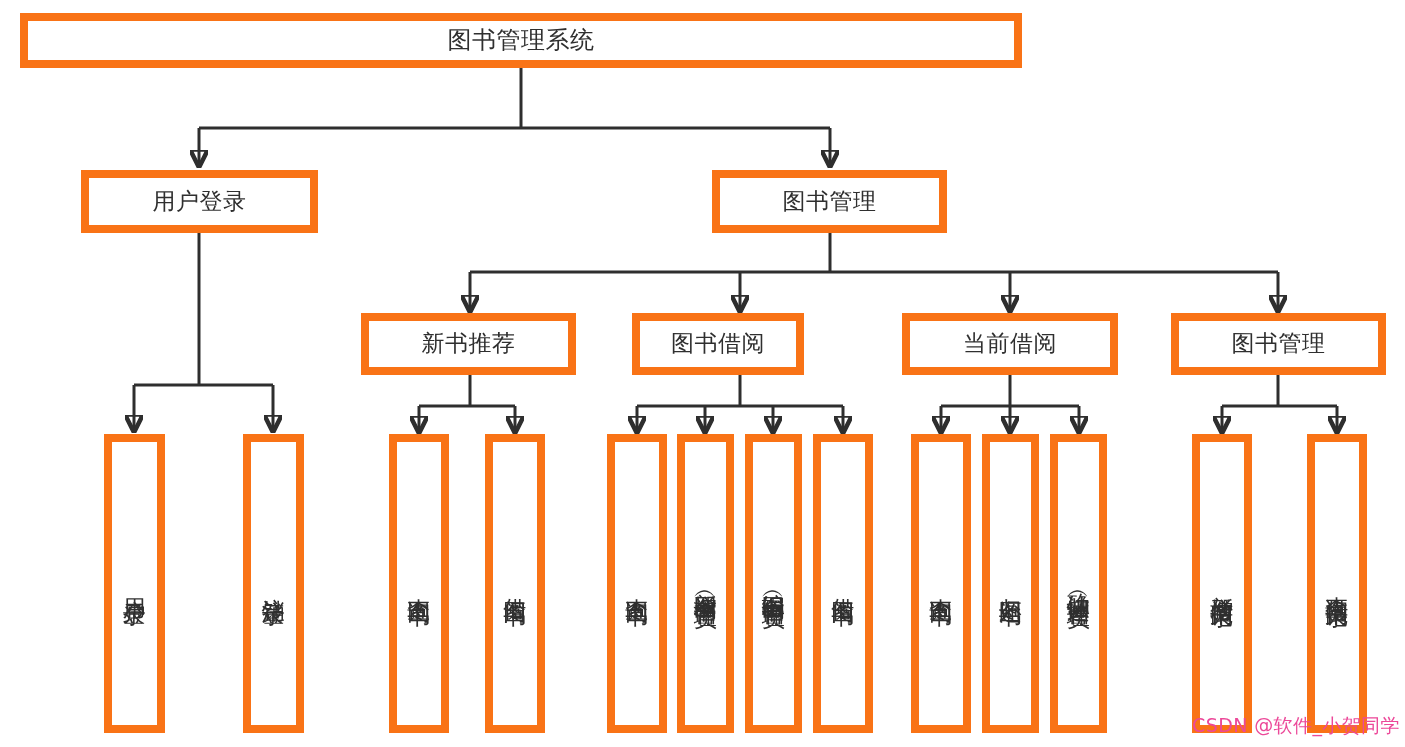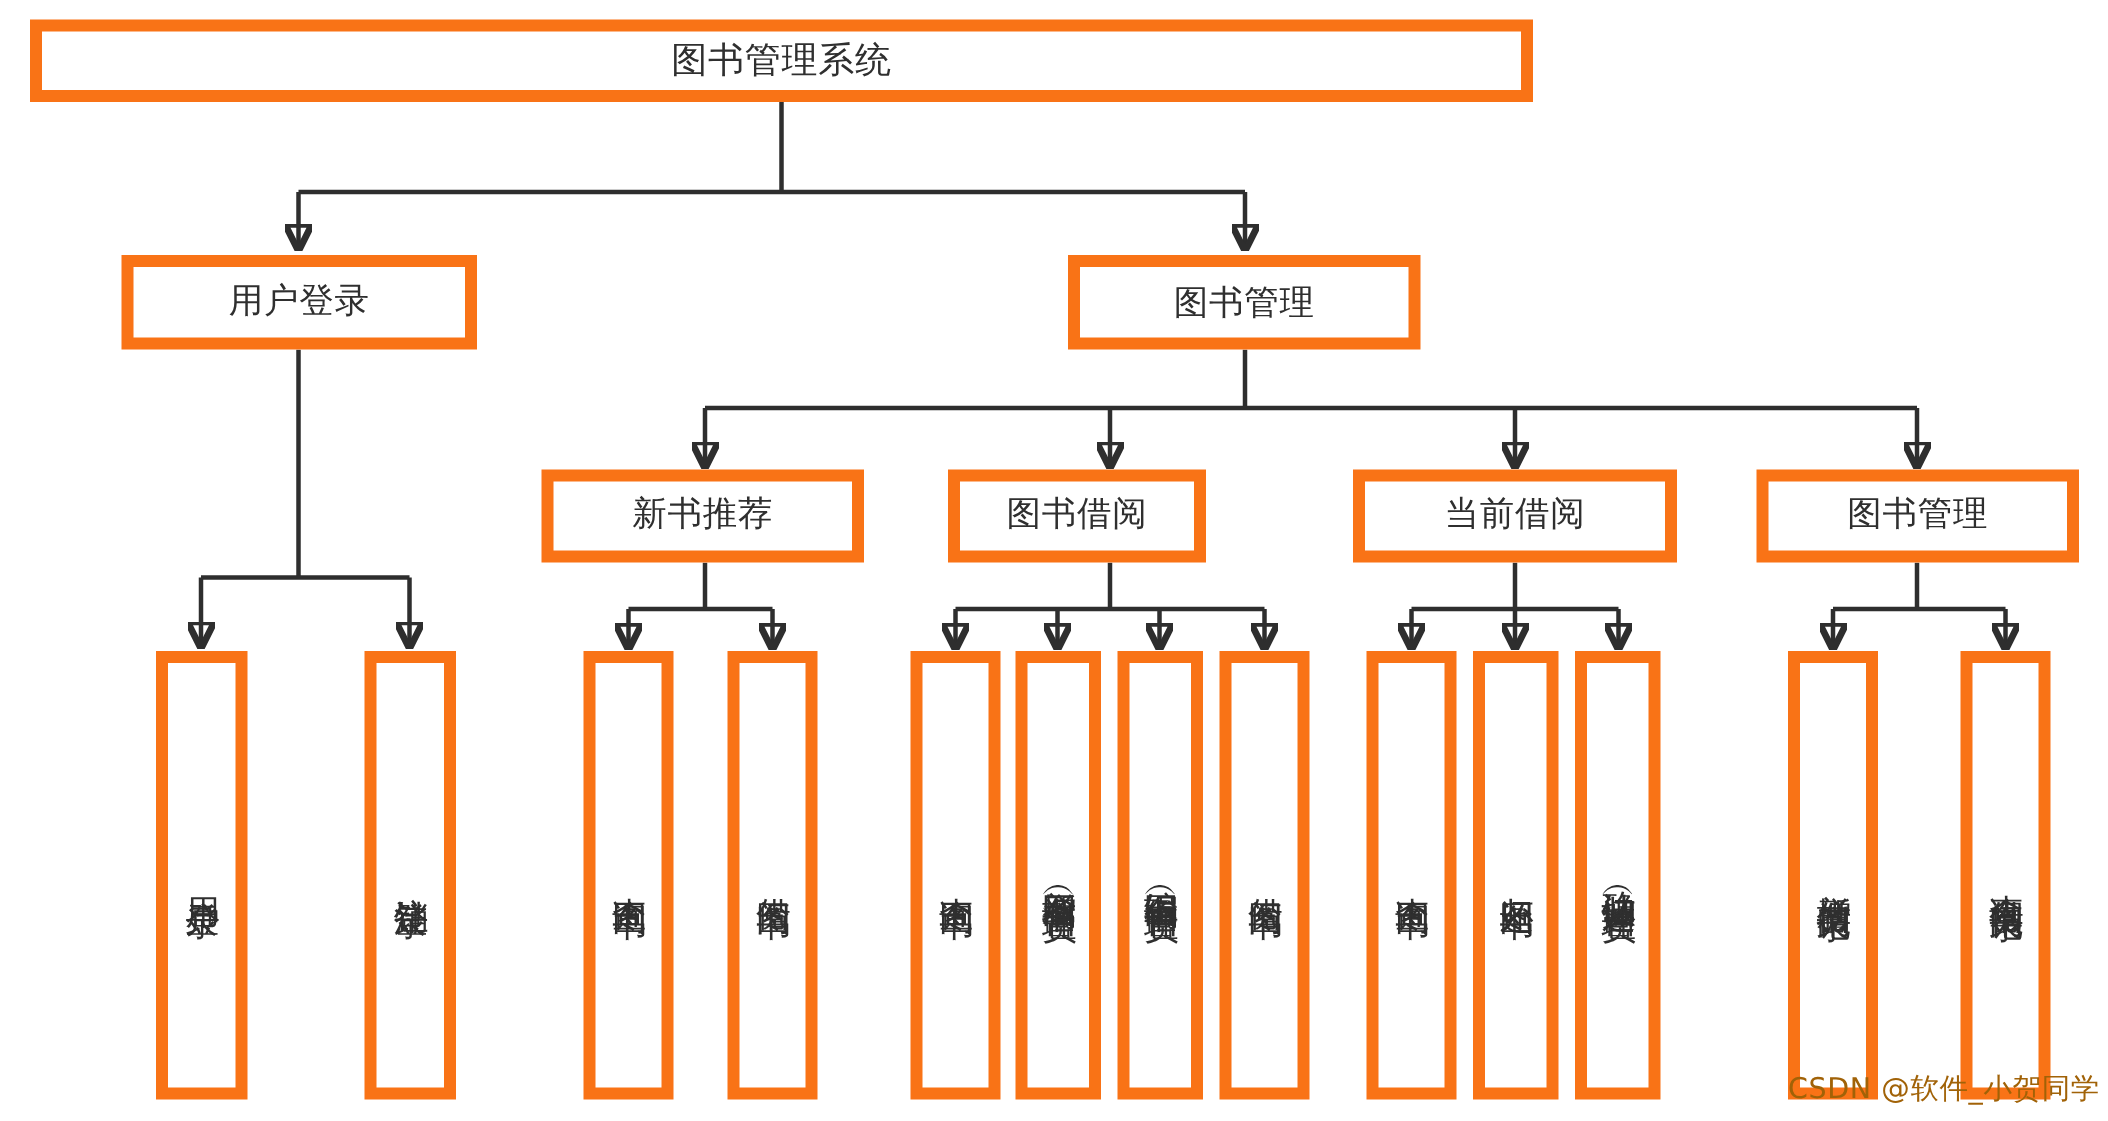--- a/index.html
+++ b/index.html
@@ -69,21 +69,21 @@
     letter-spacing: 2px;
     white-space: nowrap;
     max-height: 268px;
   }
   
   #watermark {
     position: absolute;
     left: 1192px;
     top: 713px;
     font-size: 19px;
-    color: #a16207;
+    color: #ec4899;
     white-space: nowrap;
     z-index: 3;
     letter-spacing: 0.4px;
   }
 </style>
 </head>
 <body>
 
 <div id="canvas">
 

